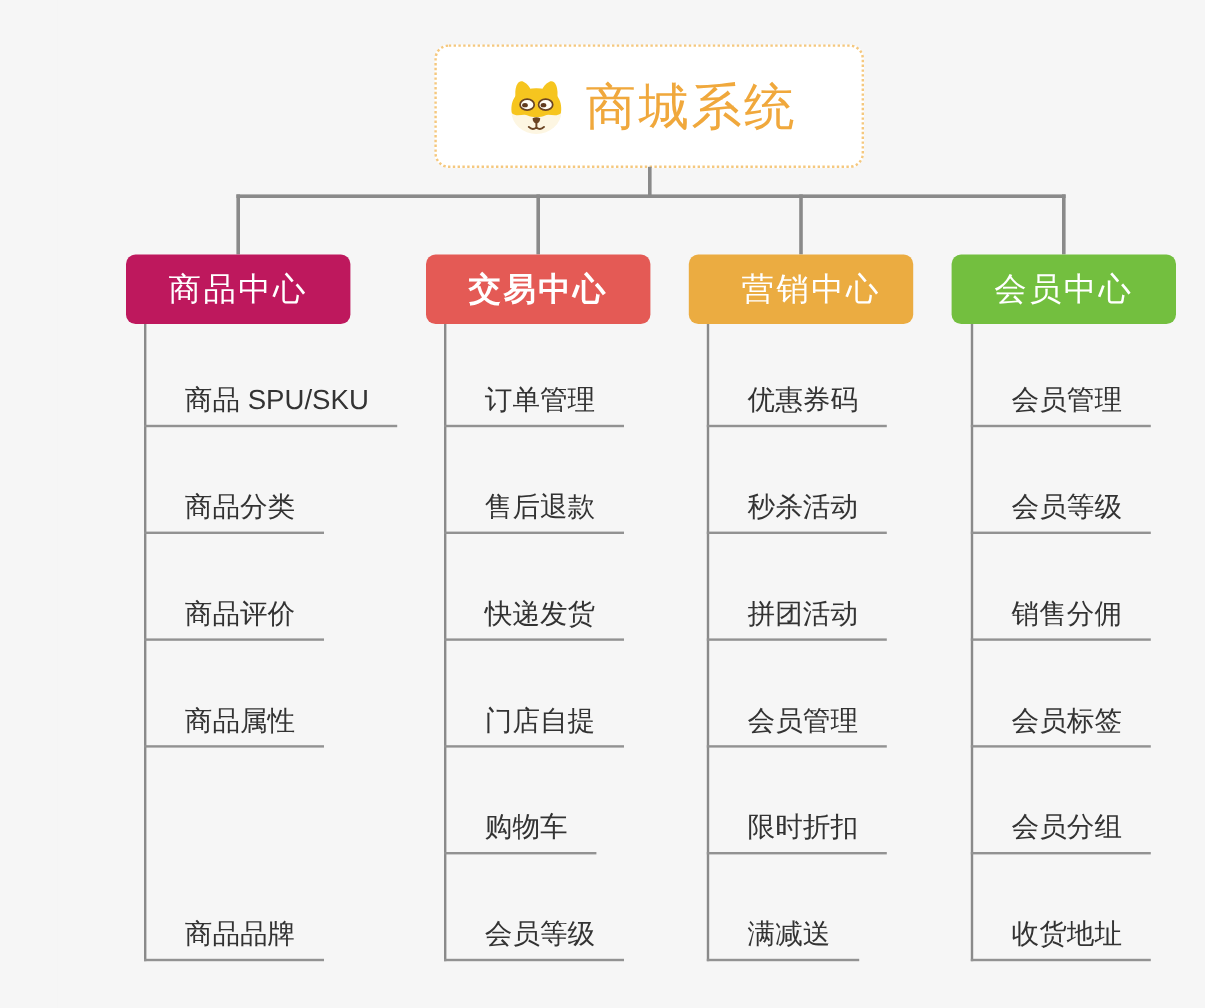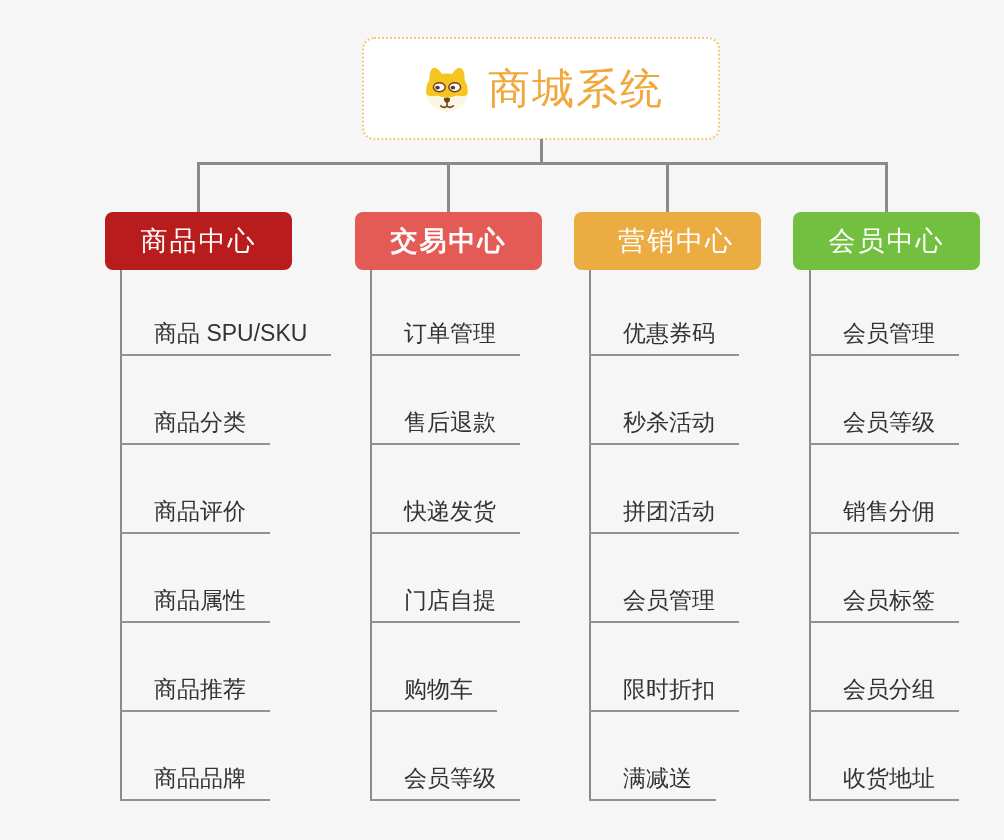--- a/index.html
+++ b/index.html
@@ -82,35 +82,34 @@
     <span class="root-label">商城系统</span>
   </div>
 
   <div class="conn root-stub"></div>
   <div class="conn bus"></div>
   <div class="conn drop d0"></div>
   <div class="conn drop d1"></div>
   <div class="conn drop d2"></div>
   <div class="conn drop d3"></div>
 
-  <div class="branch b0" style="background: #b91c1c;">商品中心</div>
+  <div class="branch b0" style="background: #be185d;">商品中心</div>
   <div class="branch b1" style="background: rgb(228, 90, 85); font-weight: bold;">交易中心</div>
   <div class="branch b2" style="background: rgb(235, 172, 65); padding-left: 17px;">营销中心</div>
   <div class="branch b3" style="background: rgb(115, 191, 63);">会员中心</div>
 
   <div class="colline c0"></div>
   <div class="colline c1"></div>
   <div class="colline c2"></div>
   <div class="colline c3"></div>
 
   <div class="item c0 r0">商品 SPU/SKU</div>
   <div class="item c0 r1">商品分类</div>
   <div class="item c0 r2">商品评价</div>
   <div class="item c0 r3">商品属性</div>
-  <div class="item c0 r4">商品推荐</div>
   <div class="item c0 r5">商品品牌</div>
 
   <div class="item c1 r0">订单管理</div>
   <div class="item c1 r1">售后退款</div>
   <div class="item c1 r2">快递发货</div>
   <div class="item c1 r3">门店自提</div>
   <div class="item c1 r4">购物车</div>
   <div class="item c1 r5">会员等级</div>
 
   <div class="item c2 r0">优惠券码</div>

